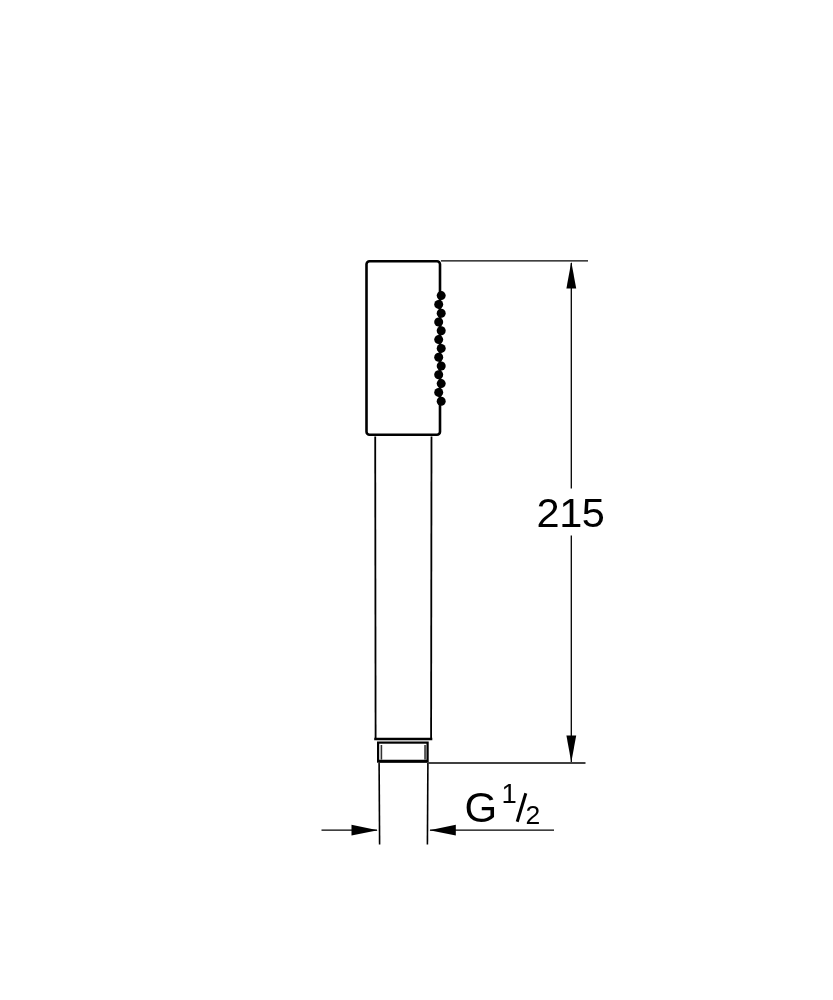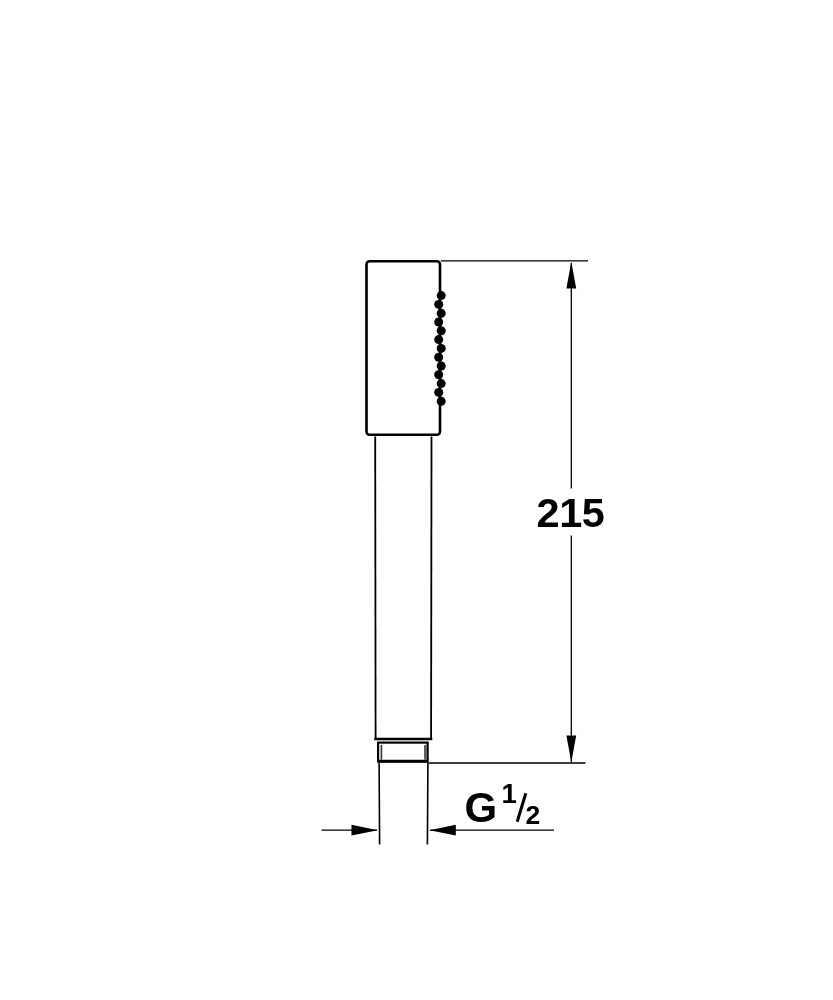--- a/index.html
+++ b/index.html
@@ -1,16 +1,16 @@
 <!DOCTYPE html>
 <html><head>
 <meta charset="utf-8">
 <style>
   html,body{margin:0;padding:0;background:#ffffff;}
-  #c{position:relative;width:833px;height:1000px;background:#ffffff;overflow:hidden;font-weight:bold;}
+  #c{position:relative;width:833px;height:1000px;background:#ffffff;overflow:hidden;}
   svg{position:absolute;left:0;top:0;}
   text{font-family:"Liberation Sans", sans-serif;fill:#000;}
 </style>
 </head>
 <body>
 <div id="c">
 <svg width="833" height="1000" viewBox="0 0 833 1000">
 
   <rect x="366.5" y="261.2" width="73.5" height="173.6" rx="3" ry="3" fill="none" stroke="#000" stroke-width="2.6"></rect>
 

